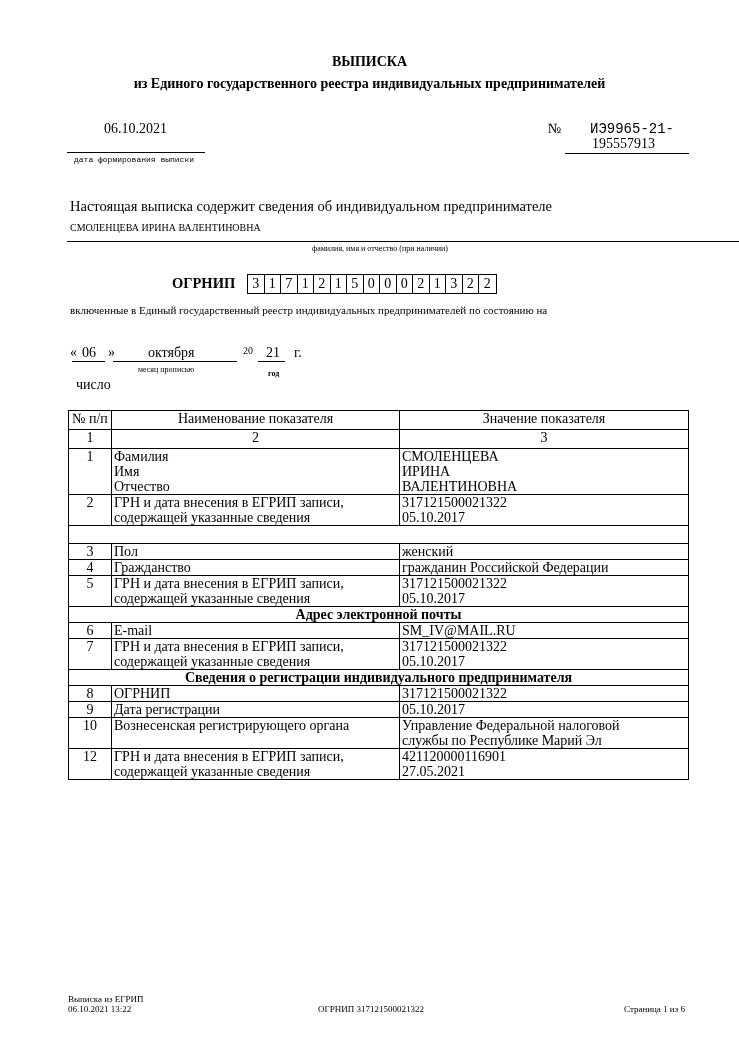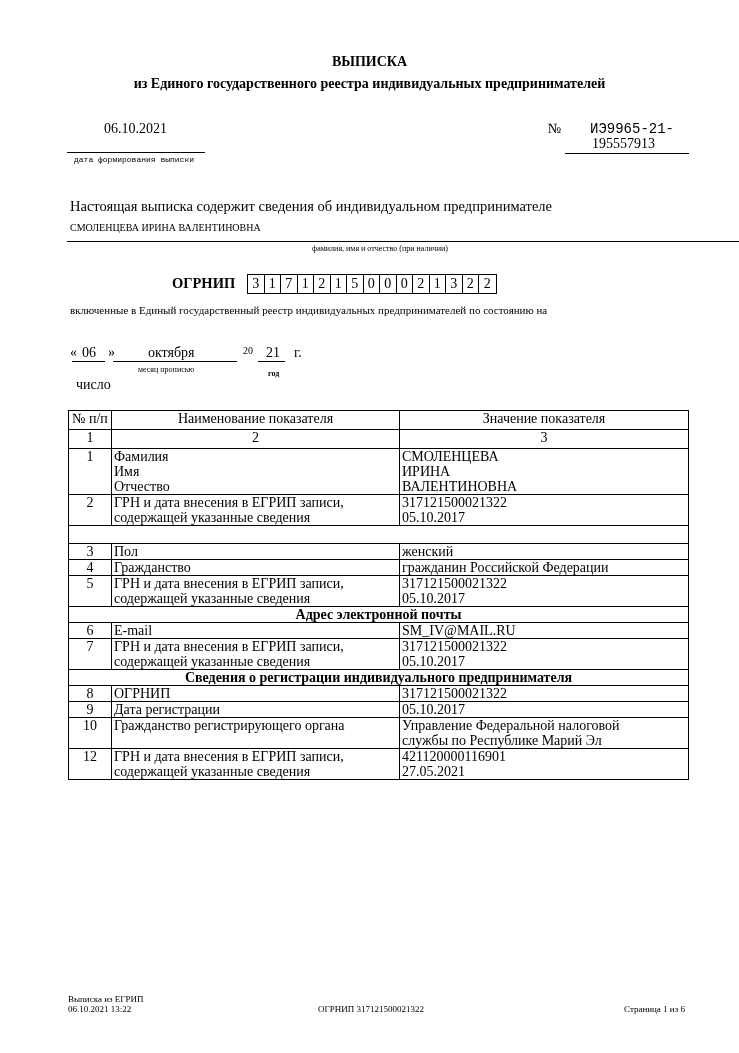--- a/index.html
+++ b/index.html
@@ -192,21 +192,21 @@
     <td>ОГРНИП</td>
     <td>317121500021322</td>
   </tr>
   <tr>
     <td class="n">9</td>
     <td>Дата регистрации</td>
     <td>05.10.2017</td>
   </tr>
   <tr>
     <td class="n">10</td>
-    <td>Гражданство регистрирующего органа</td>
+    <td>Вознесенская регистрирующего органа</td>
     <td>
           <div>Управление Федеральной налоговой</div>
           <div>службы по Республике Марий Эл</div>
         </td>
   </tr>
   <tr>
     <td class="n">12</td>
     <td>
           <div>ГРН и дата внесения в ЕГРИП записи,</div>
           <div>содержащей указанные сведения</div>

